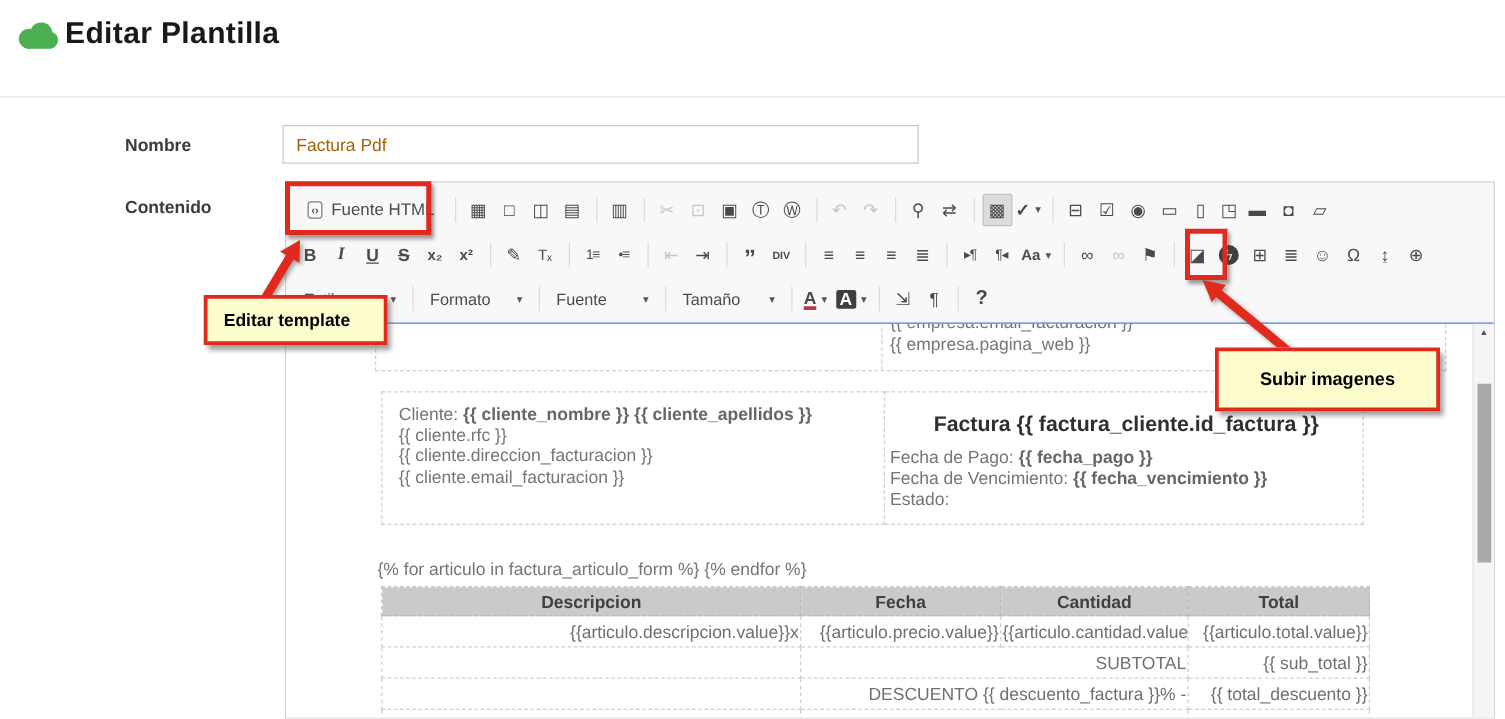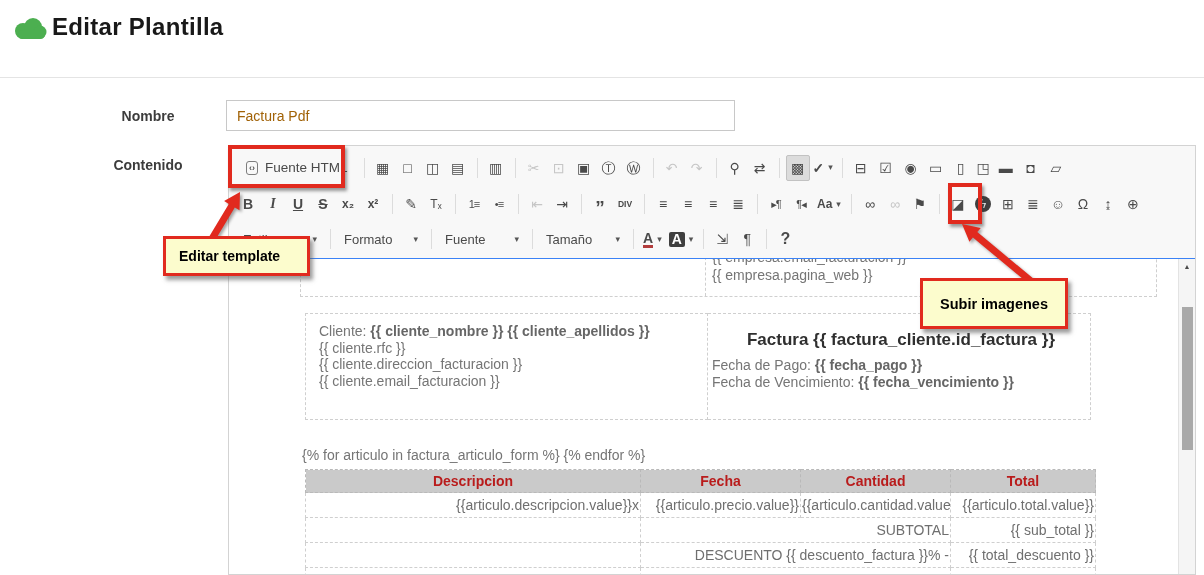--- a/index.html
+++ b/index.html
@@ -13,21 +13,21 @@
   html,body{margin:0;padding:0}
   body{font-family:"Liberation Sans",sans-serif;background:#fff}
   .page{position:relative;width:1204px;height:575px;overflow:hidden;background:#fff}
 
   
   .hdr{position:absolute;left:0;top:0;width:100%;height:78px;background:#fff;border-bottom:1px solid #e4e4e4}
   .hdr .cloud{position:absolute;left:12px;top:14px}
   .hdr .title{position:absolute;left:52px;top:13px;font-size:24px;font-weight:700;color:#191919;letter-spacing:.3px}
 
   
-  .flabel{position:absolute;left:100px;width:96px;text-align:center;font-size:14px;font-weight:700;color:#3c3c3c}
+  .flabel{position:absolute;left:100px;width:96px;text-align:left;font-size:14px;font-weight:700;color:#3c3c3c}
   .lab-nombre{top:108px}
   .lab-contenido{top:157px}
   .txt-input{position:absolute;left:226px;top:100px;width:509px;height:31px;border:1px solid #c8c8c8;background:#fff;
     padding:0 10px;font-family:"Liberation Sans",sans-serif;font-size:14px;color:#a16207;outline:none}
 
   
   .editor{position:absolute;left:228px;top:145px;width:968px;height:430px;border:1px solid #d3d3d3;background:var(--toolbar-bg)}
   .trow{display:flex;align-items:center;height:36px;padding-left:7px;white-space:nowrap;overflow:hidden}
   .trow1{height:40px;padding-top:3px}
   .trow3{height:34px}
@@ -69,37 +69,37 @@
   .empresa-box{position:absolute;left:71px;top:-44px;width:857px;height:82px;border:1px dashed #cfcfcf}
   .empresa-split{position:absolute;left:404px;top:0;bottom:0;border-left:1px dashed #cfcfcf}
   .empresa-text{position:absolute;left:405px;top:32px;line-height:18px;padding-left:6px}
   .crow{position:absolute;left:76px;top:54px;display:flex}
   .cell-cliente{width:403px;height:107px;border:1px dashed #cfcfcf;padding:9px 0 0 13px;line-height:16.5px}
   .cell-factura{width:383px;height:107px;border:1px dashed #cfcfcf;border-left:none;padding:17px 0 0 4px;line-height:17px}
   .f-title{text-align:center;font-size:17px;font-weight:700;color:#2f2f2f;margin-bottom:9px}
   .ph{font-weight:700;color:#666}
   .loop-line{position:absolute;left:73px;top:188px}
   .inv-table{position:absolute;left:76px;top:210px;width:790px;border-collapse:collapse;table-layout:fixed;font-size:14px;color:#6f6f6f}
-  .inv-table th{background:var(--table-header-bg);color:#b91c1c;font-weight:700;height:23px;border:1px dashed #b9b9b9;font-size:14px}
+  .inv-table th{background:var(--table-header-bg);color:#404040;font-weight:700;height:23px;border:1px dashed #b9b9b9;font-size:14px}
   .inv-table td{height:25px;border:1px dashed #cfcfcf;text-align:right;overflow:hidden;white-space:nowrap}
 
   
   .sb{position:absolute;top:0;right:0;bottom:0;width:17px;background:#f5f5f5;border-left:1px solid #e3e3e3}
   .sb-up{height:15px;text-align:center;font-size:7px;color:#4a4a4a;line-height:16px;cursor:pointer}
   .sb-thumb{position:absolute;left:3px;width:11px;top:48px;height:143px;background:#a9a9a9;cursor:pointer}
 
   
   .overlay{position:absolute;inset:0;pointer-events:none;z-index:20}
   .redbox{position:absolute;border:4px solid var(--callout-red);box-shadow:2px 3px 3px rgba(60,60,60,.5)}
   .redbox-a{left:228px;top:145px;width:117px;height:43px}
   .redbox-b{left:948px;top:183px;width:34px;height:41px}
   .note{position:absolute;background:var(--note-bg);border:3px solid var(--callout-red);box-shadow:3px 4px 4px rgba(90,90,90,.6);
     font-weight:700;color:#000;display:flex;align-items:center}
   .note-a{left:163px;top:236px;width:147px;height:40px;padding-left:13px;font-size:14px}
-  .note-b{left:920px;top:278px;width:148px;height:51px;justify-content:center;font-size:14.5px}
+  .note-b{left:972px;top:278px;width:180px;height:51px;justify-content:center;font-size:14.5px}
   .arrow-svg{position:absolute;filter:drop-shadow(2px 2px 1.5px rgba(0,0,0,.35))}
   #arrowA{left:196px;top:186px}
   #arrowB{left:948px;top:216px}
 </style>
 </head>
 <body>
 
 <div class="page" data-name="editar-plantilla-page">
 
   <div class="hdr" data-name="page-header">
@@ -371,20 +371,21 @@
         <div class="cell-cliente" data-name="cliente-block">
           <div data-name="cliente-nombre-line"><span>Cliente:</span> <span class="ph">{{ cliente_nombre }} {{ cliente_apellidos }}</span></div>
           <div data-name="cliente-rfc-line">{{ cliente.rfc }}</div>
           <div data-name="cliente-direccion-line">{{ cliente.direccion_facturacion }}</div>
           <div data-name="cliente-email-line">{{ cliente.email_facturacion }}</div>
         </div>
         <div class="cell-factura" data-name="factura-block">
           <div class="f-title" data-name="factura-title">Factura {{ factura_cliente.id_factura }}</div>
           <div data-name="fecha-pago-line"><span>Fecha de Pago:</span> <span class="ph">{{ fecha_pago }}</span></div>
           <div data-name="fecha-vencimiento-line"><span>Fecha de Vencimiento:</span> <span class="ph">{{ fecha_vencimiento }}</span></div>
+          <div data-name="estado-line">Estado:</div>
         </div>
       </div>
 
       <div class="loop-line" data-name="template-loop-line">{% for articulo in factura_articulo_form %} {% endfor %}</div>
 
       <table class="inv-table" data-name="invoice-table">
         <colgroup>
             <col style="width:335px">
             <col style="width:160px">
             <col style="width:150px">

